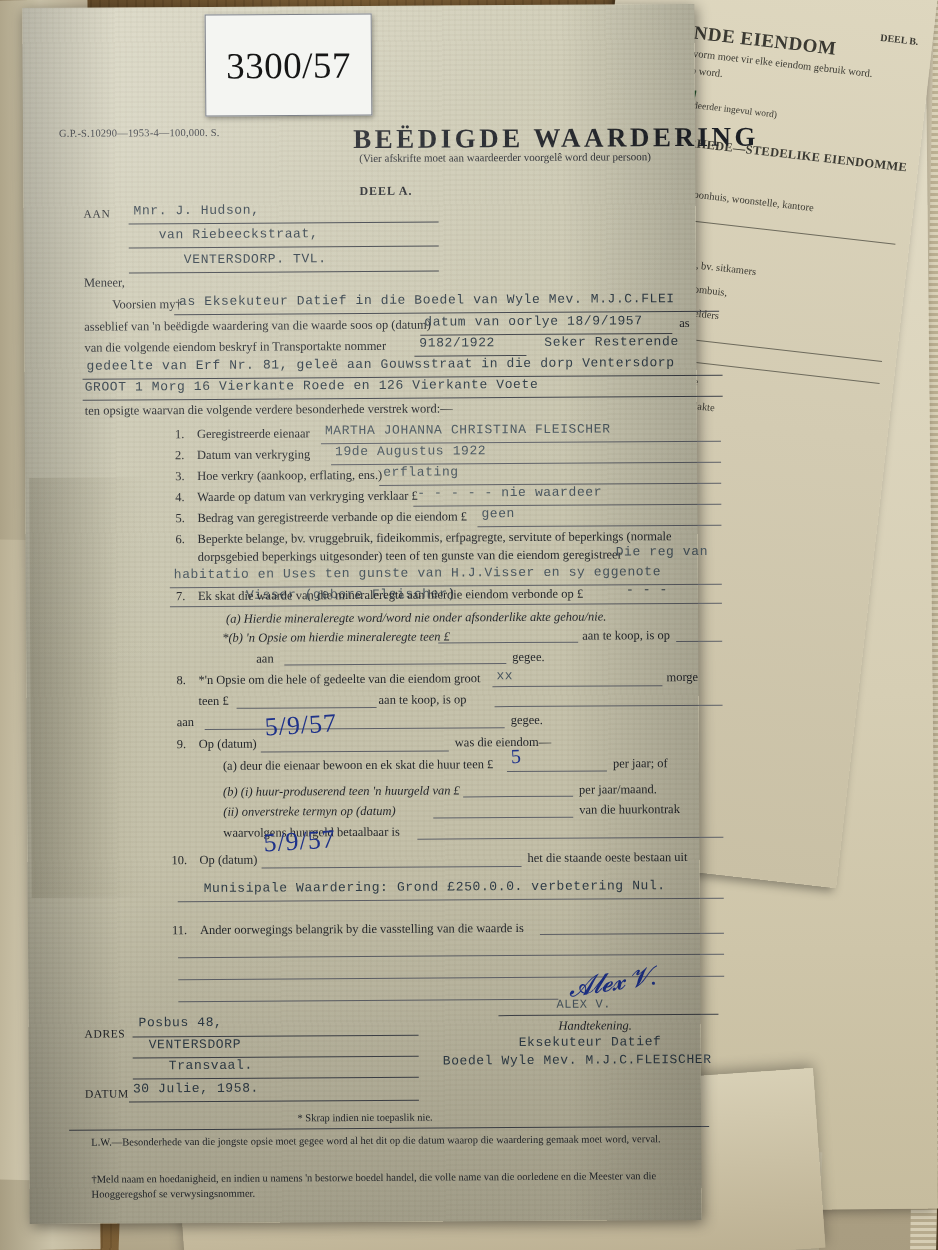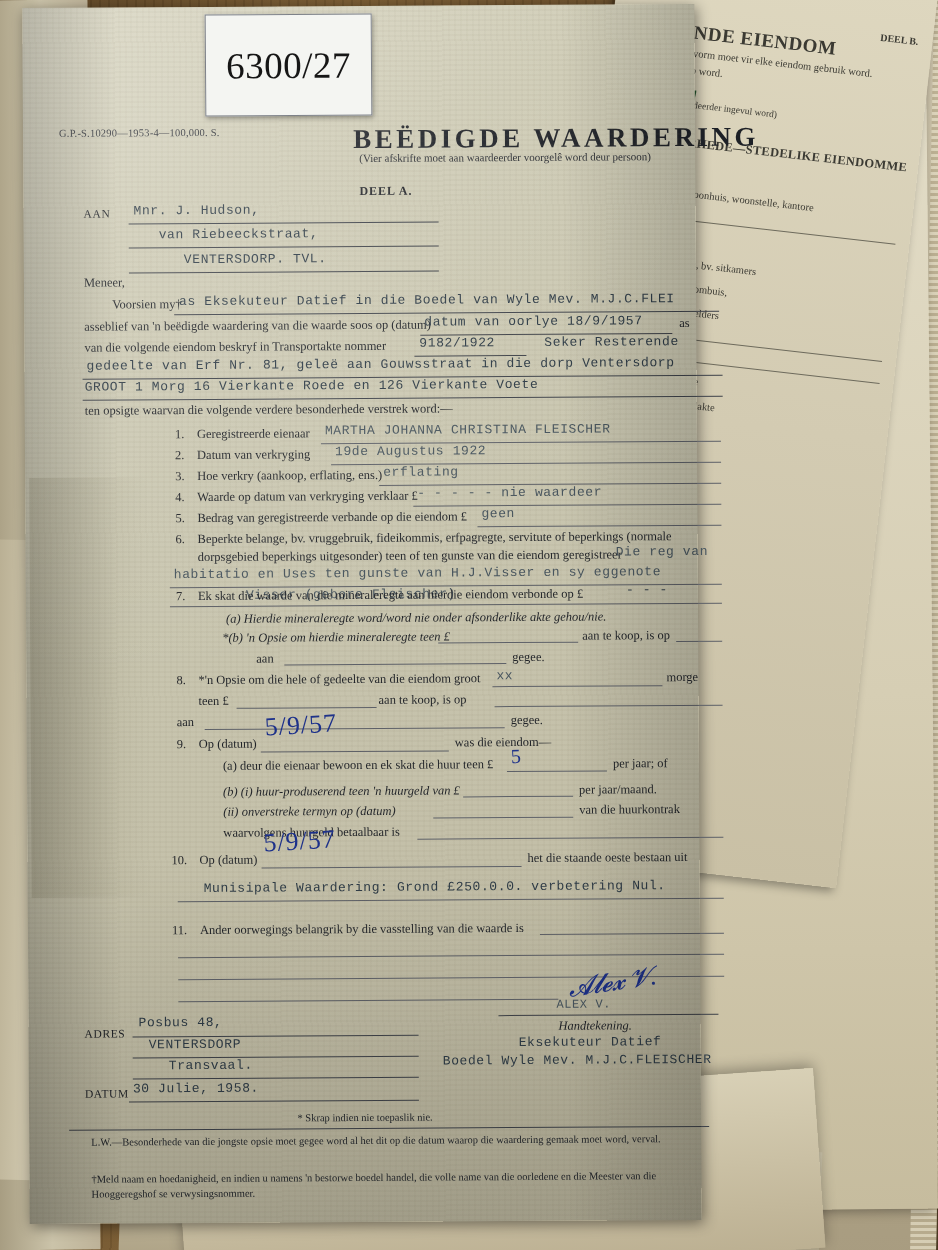--- a/index.html
+++ b/index.html
@@ -478,16 +478,16 @@
       <div class="footnote" style="left:62px; top:1127px; width:600px;">L.W.—Besonderhede van die jongste opsie moet gegee word al het dit op die datum waarop die waardering gemaak moet word, verval.</div>
       <div class="footnote" style="left:62px; top:1164px; width:610px;">†Meld naam en hoedanigheid, en indien u namens 'n bestorwe boedel handel, die volle name van die oorledene en die Meester van die Hooggeregshof se verwysingsnommer.</div>
 
       <div class="ghost"></div>
       <div class="sheet-texture"></div>
       <div class="sheet-shade"></div>
     </div>
   </div>
 
   <div class="sticker">
-    <span>6300/27</span>
+    <span>3300/57</span>
   </div>
 
 </div>
 
 </body></html>

